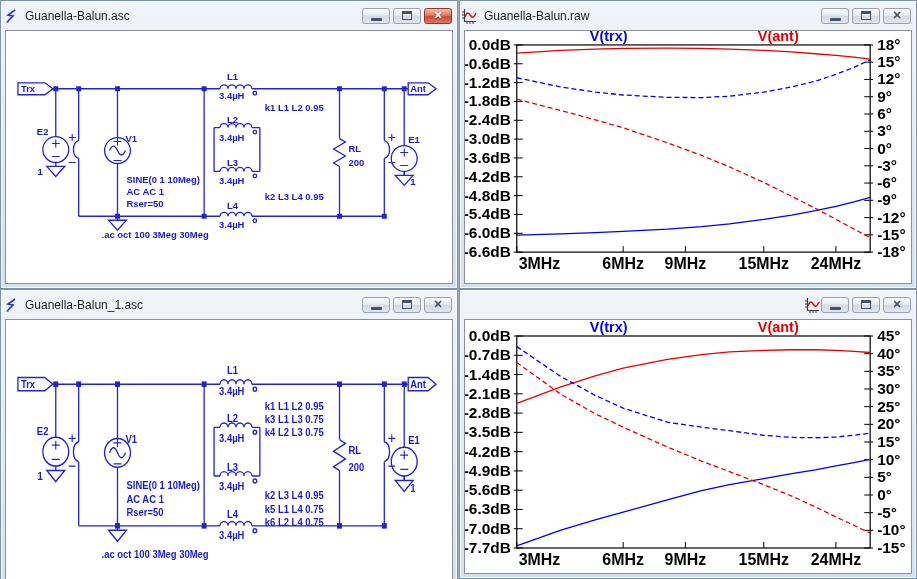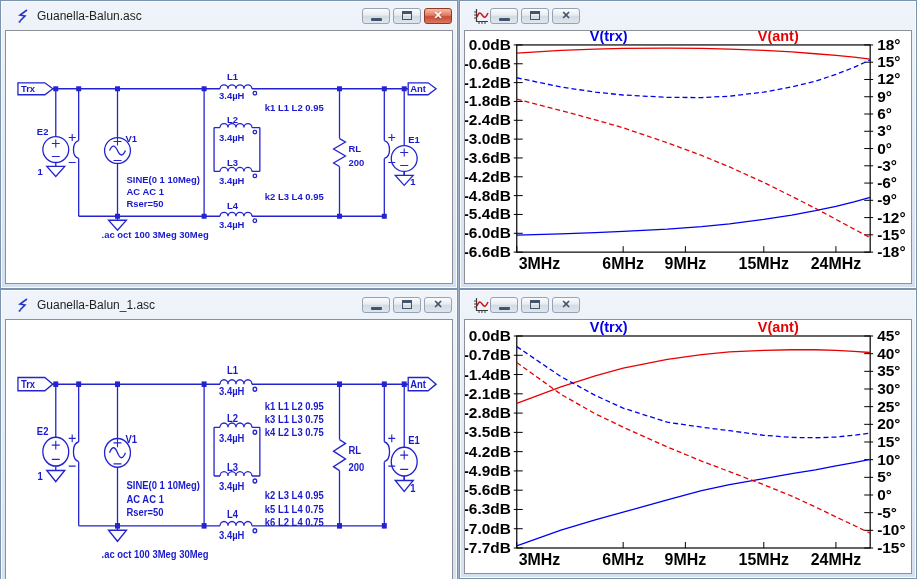--- a/index.html
+++ b/index.html
@@ -7,21 +7,21 @@
     width:917px;height:579px;position:relative;overflow:hidden;
     background:#9fb1c6;
     font-family:"Liberation Sans",sans-serif;
   }
   .window{position:absolute;box-sizing:border-box;border:1px solid #7b93ad;
     background:linear-gradient(#f0f4fa,#d5e0ee);box-shadow:inset 0 0 0 1px #f8fafc;}
   #w1{left:0;top:0;width:458px;height:289px;}
   #w2{left:459px;top:0;width:458px;height:289px;}
   #w3{left:0;top:289px;width:458px;height:317px;}
   #w4{left:459px;top:289px;width:458px;height:290px;}
-  .titlebar{height:27px;display:flex;align-items:center;padding:1px 5px 0 14px;}
+  .titlebar{height:27px;display:flex;align-items:center;padding:1px 5px 0 2px;justify-content:flex-end;}
   .title{font-size:12px;color:#1e1e1e;margin-left:6px;flex:1;white-space:nowrap;overflow:hidden;}
   .winbtns{display:flex;gap:3px;}
   .wbtn{width:28px;height:16px;box-sizing:border-box;border:1px solid #95a3b3;border-radius:3px;
     background:linear-gradient(#fbfcfd,#e7ecf2 45%,#d2dae3 50%,#dfe5ec);
     display:flex;align-items:center;justify-content:center;cursor:default;}
   .wbtn .g-min{width:11px;height:3px;background:#42536b;margin-top:7px;border-radius:1px;}
   .wbtn .g-max{width:10px;height:9px;box-sizing:border-box;border:1px solid #42536b;border-top-width:3px;background:transparent;}
   .wbtn .g-close{font-size:11px;font-weight:bold;color:#42536b;line-height:1;}
   .wbtn.close-active{background:linear-gradient(#f3bcab,#e37a5f 45%,#c94b32 55%,#dc7862);border-color:#8c3a28;}
   .wbtn.close-active .g-close{color:#fff;text-shadow:0 1px 1px rgba(0,0,0,.35);}
@@ -136,20 +136,21 @@
   </div>
 </div>
 
 <div class="window" id="w2">
   <div class="titlebar">
     <svg width="16" height="16" viewBox="0 0 16 16">
       <path d="M2.5,1 V13.5 H14" stroke="#3a3a3a" stroke-width="1.2" fill="none"></path>
       <path d="M0,4 h2 M0,7 h2 M0,10 h2 M5,14 v2 M8,14 v2 M11,14 v2" stroke="#3a3a3a" stroke-width="1" fill="none"></path>
       <path d="M3,9 C5,3.5 6.5,4.5 8.5,7.5 C10.5,10.5 12,9.5 14,5" stroke="#cc1212" stroke-width="1.5" fill="none"></path>
     </svg>
+    <span class="title">Guanella-Balun.raw</span>
     <span class="winbtns">
       <span class="wbtn">
           <span class="g-min"></span>
         </span>
       <span class="wbtn">
           <span class="g-max"></span>
         </span>
       <span class="wbtn">
           <span class="g-close">✕</span>
         </span>

